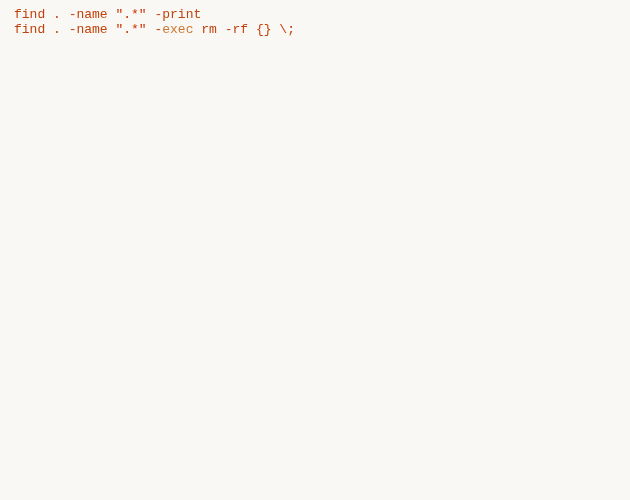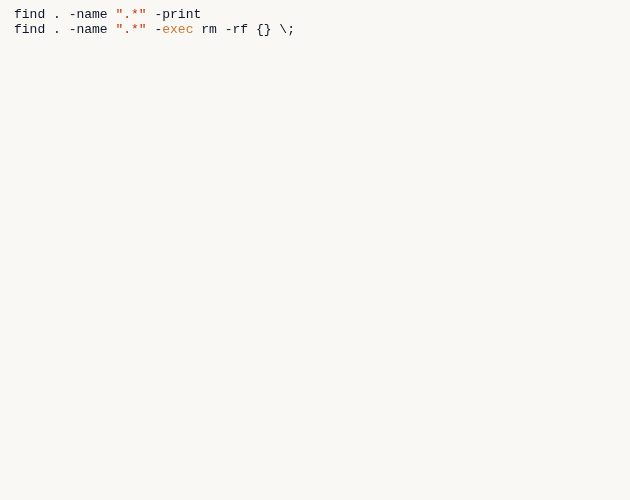--- a/index.html
+++ b/index.html
@@ -14,21 +14,21 @@
       overflow: hidden;
     }
     pre {
       margin: 0;
       padding: 7px 14px;
       font-family: inherit;
       font-size: inherit;
       line-height: inherit;
       white-space: pre;
     }
-    .tok-default { color: #0f172a; text-align: right; }
+    .tok-default { color: #c2410c; text-align: right; }
     .tok-literal-string { color: #CC3300; }
     .tok-keyword { color: #CC7832; margin-top: 44px; }
   </style>
 </head>
 <body>
 
 <pre id="code-render"><span><span class="tok-default">find </span><span class="tok-default">. </span><span class="tok-default">-name </span><span class="tok-literal-string">".*"</span><span class="tok-default"> -print</span></span>
 <span><span class="tok-default">find </span><span class="tok-default">. </span><span class="tok-default">-name </span><span class="tok-literal-string">".*"</span><span class="tok-default"> -</span><span class="tok-keyword">exec</span><span class="tok-default"> rm </span><span class="tok-default">-rf </span><span class="tok-default">{} </span><span class="tok-default">\;</span></span></pre>
 
 </body></html>

